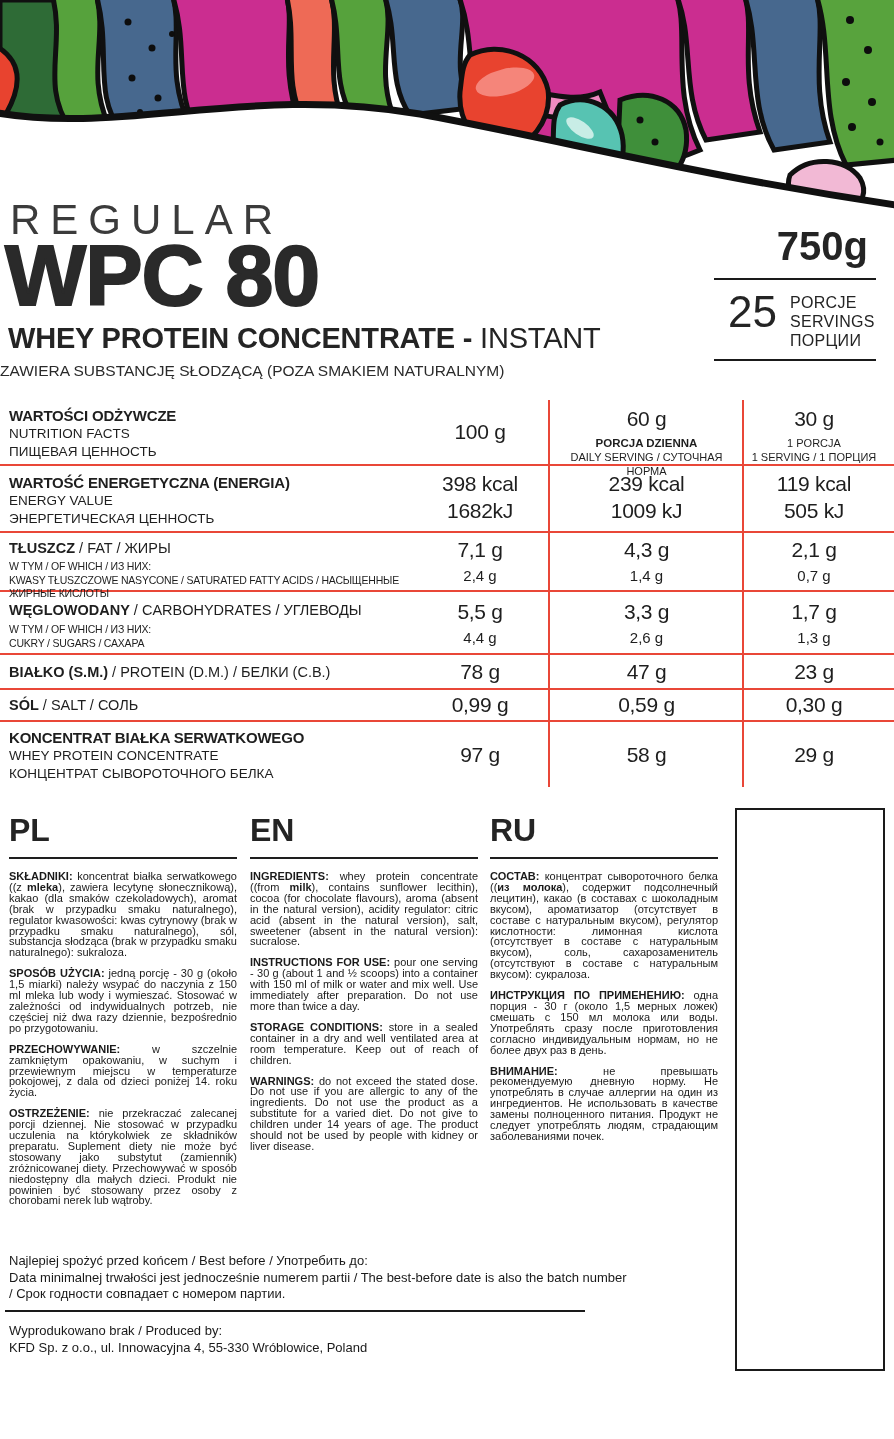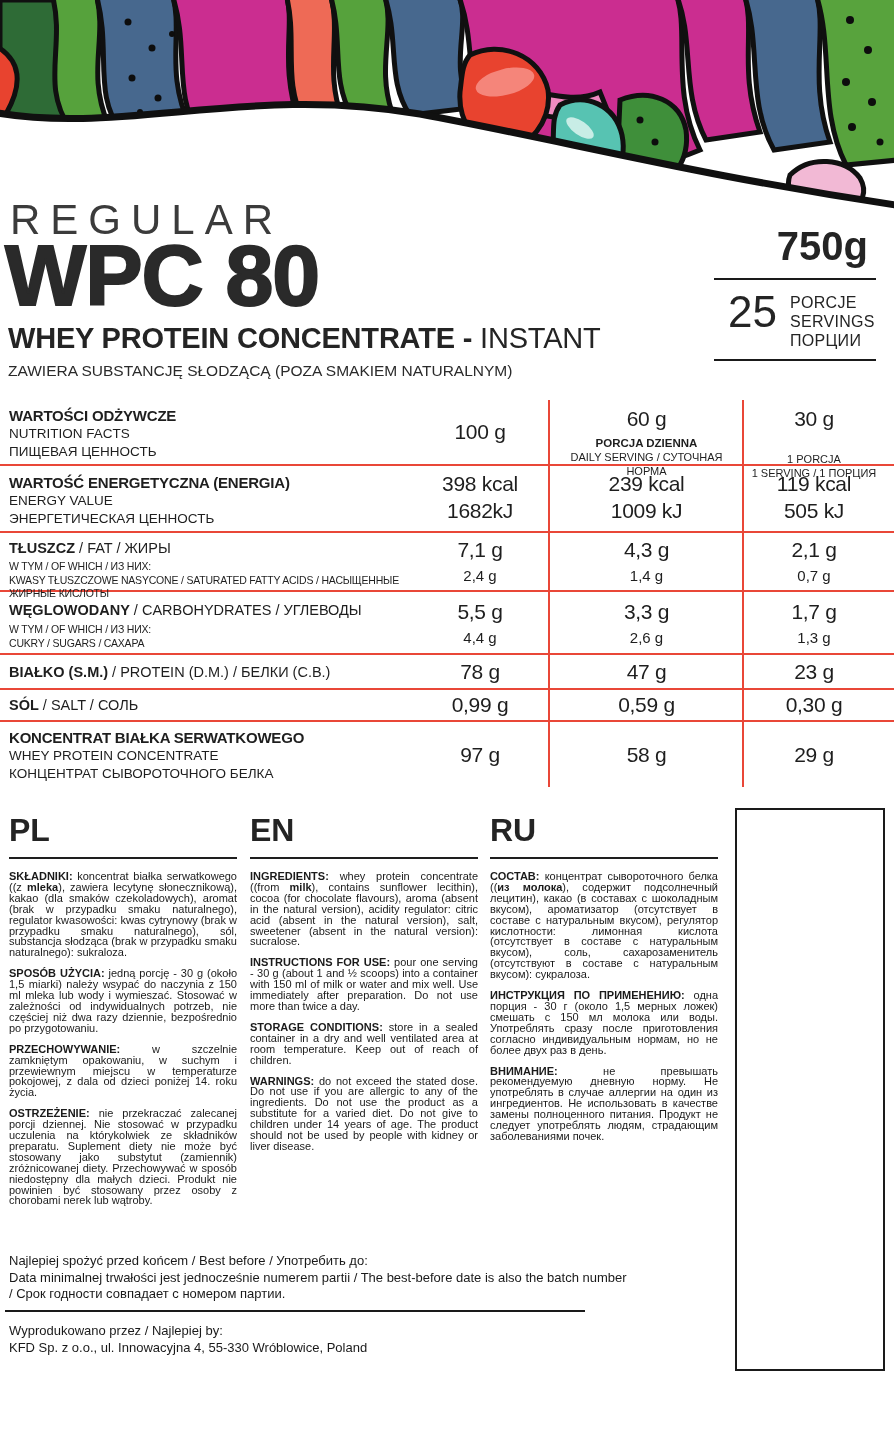--- a/index.html
+++ b/index.html
@@ -7,21 +7,21 @@
         font-family:"Liberation Sans",sans-serif;color:#1e1e1e;padding-left:28px;}
   
   .art{position:absolute;top:0;left:0;width:894px;height:215px;}
   
   .t-regular{position:absolute;left:10px;top:196px;font-size:42px;font-weight:300;
              letter-spacing:10px;color:#3b3b3b;}
   .t-name{position:absolute;left:5px;top:226px;font-size:86px;font-weight:bold;
           letter-spacing:-1px;color:#2a2a2a;-webkit-text-stroke:2px #2a2a2a;}
   .t-sub{position:absolute;left:8px;top:322px;font-size:29px;letter-spacing:-0.2px;color:#242424;}
   .t-sub b{font-weight:bold;}
-  .t-note{position:absolute;left:8px;top:362px;font-size:15.5px;color:#2a2a2a;}
+  .t-note{position:absolute;left:0;top:362px;font-size:15.5px;color:#2a2a2a;}
   
   .pack{position:absolute;left:714px;top:224px;width:162px;}
   .weight{font-size:40px;font-weight:bold;text-align:right;padding-right:8px;color:#242424;}
   .pline{height:2px;background:#1a1a1a;margin:9px 0 8px;}
   .servings{display:flex;gap:13px;padding-left:14px;align-items:flex-start;}
   .srv-count{font-size:44px;font-weight:400;line-height:48px;color:#242424;}
   .srv-labels{font-size:16px;line-height:19px;padding-top:5px;letter-spacing:0.3px;color:#242424;}
   
   .ntable{position:absolute;top:400px;left:0;width:894px;}
   .vline{position:absolute;top:0;width:2px;height:387px;background:var(--accent);}
@@ -139,21 +139,21 @@
       <div class="c-v1 cc vcenter">
         <div class="val21">100 g</div>
       </div>
       <div class="c-v2 cc pad-t">
         <div class="val21">60 g</div>
         <div class="b11" style="margin-top:4px">PORCJA DZIENNA</div>
         <div class="r11">DAILY SERVING / СУТОЧНАЯ НОРМА</div>
       </div>
       <div class="c-v3 cc pad-t">
         <div class="val21">30 g</div>
-        <div class="r11" style="margin-top:20px">1 PORCJA</div>
+        <div class="r11" style="margin-top:4px">1 PORCJA</div>
         <div class="r11">1 SERVING / 1 ПОРЦИЯ</div>
       </div>
     </div>
 
     <div class="nrow" style="height:67px">
       <div class="c-label" style="padding-top:7px">
         <div class="b15">WARTOŚĆ ENERGETYCZNA (ENERGIA)</div>
         <div class="r14">ENERGY VALUE</div>
         <div class="r14">ЭНЕРГЕТИЧЕСКАЯ ЦЕННОСТЬ</div>
       </div>
@@ -293,17 +293,17 @@
 
   <div class="batch-box"></div>
 
   <div class="bbefore">
     <div>Najlepiej spożyć przed końcem / Best before / Употребить до:</div>
     <div>Data minimalnej trwałości jest jednocześnie numerem partii / The best-before date is also the batch number</div>
     <div>/ Срок годности совпадает с номером партии.</div>
   </div>
   <div class="f-divider"></div>
   <div class="produced">
-    <div>Wyprodukowano przez / Najlepiej by:</div>
+    <div>Wyprodukowano brak / Produced by:</div>
     <div>KFD Sp. z o.o., ul. Innowacyjna 4, 55-330 Wróblowice, Poland</div>
   </div>
 
 </div>
 
 </body></html>

